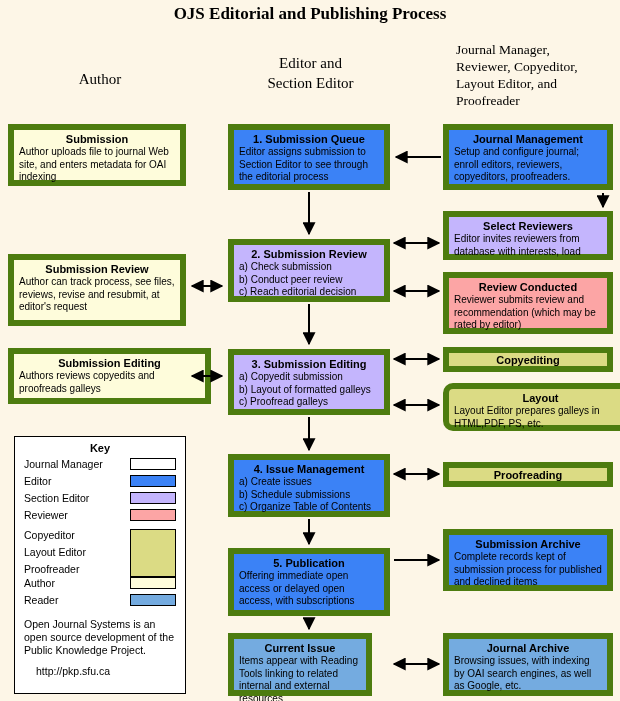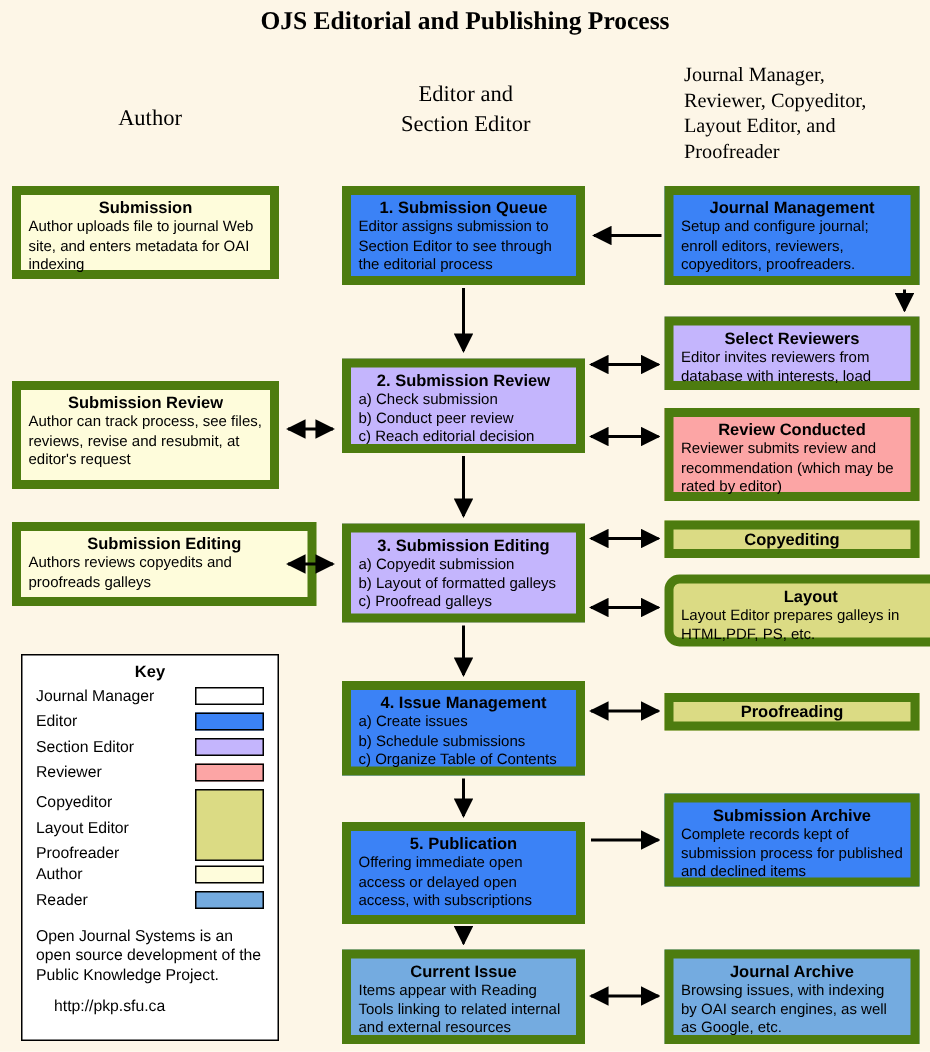--- a/index.html
+++ b/index.html
@@ -47,21 +47,21 @@
 
   
   #key-box {
     position: absolute; left: 14px; top: 436px; width: 172px; height: 258px;
     background: #FFFFFF; border: 1px solid #000; box-sizing: border-box;
     padding: 5px 9px;
   }
   .key-title { font-weight: bold; font-size: 11px; text-align: center; margin-bottom: 4px; }
   .key-row { display: flex; justify-content: space-between; align-items: flex-start; height: 17px; font-size: 10.5px; }
   .swatch { width: 46px; height: 12px; border: 1px solid #000; box-sizing: border-box; flex: none; }
-  .key-group { display: flex; justify-content: space-between; align-items: flex-start; gap: 12px; }
+  .key-group { display: flex; justify-content: space-between; align-items: flex-end; gap: 12px; }
   .key-group-labels .key-label-line { height: 17px; display:flex; align-items:center; font-size: 10.5px; }
   .swatch-tall { width: 46px; height: 48px; border: 1px solid #000; box-sizing: border-box; flex:none; }
   .key-note { font-size: 10.5px; line-height: 1.22; margin-top: 7px; }
   .key-url { font-size: 10.5px; margin-top: 9px; margin-left: 12px; }
 
   #arrow-layer { position:absolute; left:0; top:0; pointer-events:none; }
 </style>
 </head>
 <body>
 
@@ -109,21 +109,21 @@
   <div class="box c-editor" style="left:228px; top:454px; width:162px; height:63px;">
     <div class="box-title">4. Issue Management</div>
     <div class="box-body pre">a) Create issues
 b) Schedule submissions
 c) Organize Table of Contents</div>
   </div>
   <div class="box c-editor" style="left:228px; top:548px; width:162px; height:68px;">
     <div class="box-title">5. Publication</div>
     <div class="box-body">Offering immediate open access or delayed open access, with subscriptions</div>
   </div>
-  <div class="box c-reader" style="left:228px; top:633px; width:162px; height:63px;">
+  <div class="box c-reader" style="left:228px; top:633px; width:144px; height:63px;">
     <div class="box-title">Current Issue</div>
     <div class="box-body">Items appear with Reading Tools linking to related internal and external resources</div>
   </div>
 
   <div class="box c-editor" style="left:443px; top:124px; width:170px; height:66px;">
     <div class="box-title">Journal Management</div>
     <div class="box-body">Setup and configure journal; enroll editors, reviewers, copyeditors, proofreaders.</div>
   </div>
   <div class="box c-sected" style="left:443px; top:211px; width:170px; height:49px;">
     <div class="box-title">Select Reviewers</div>

